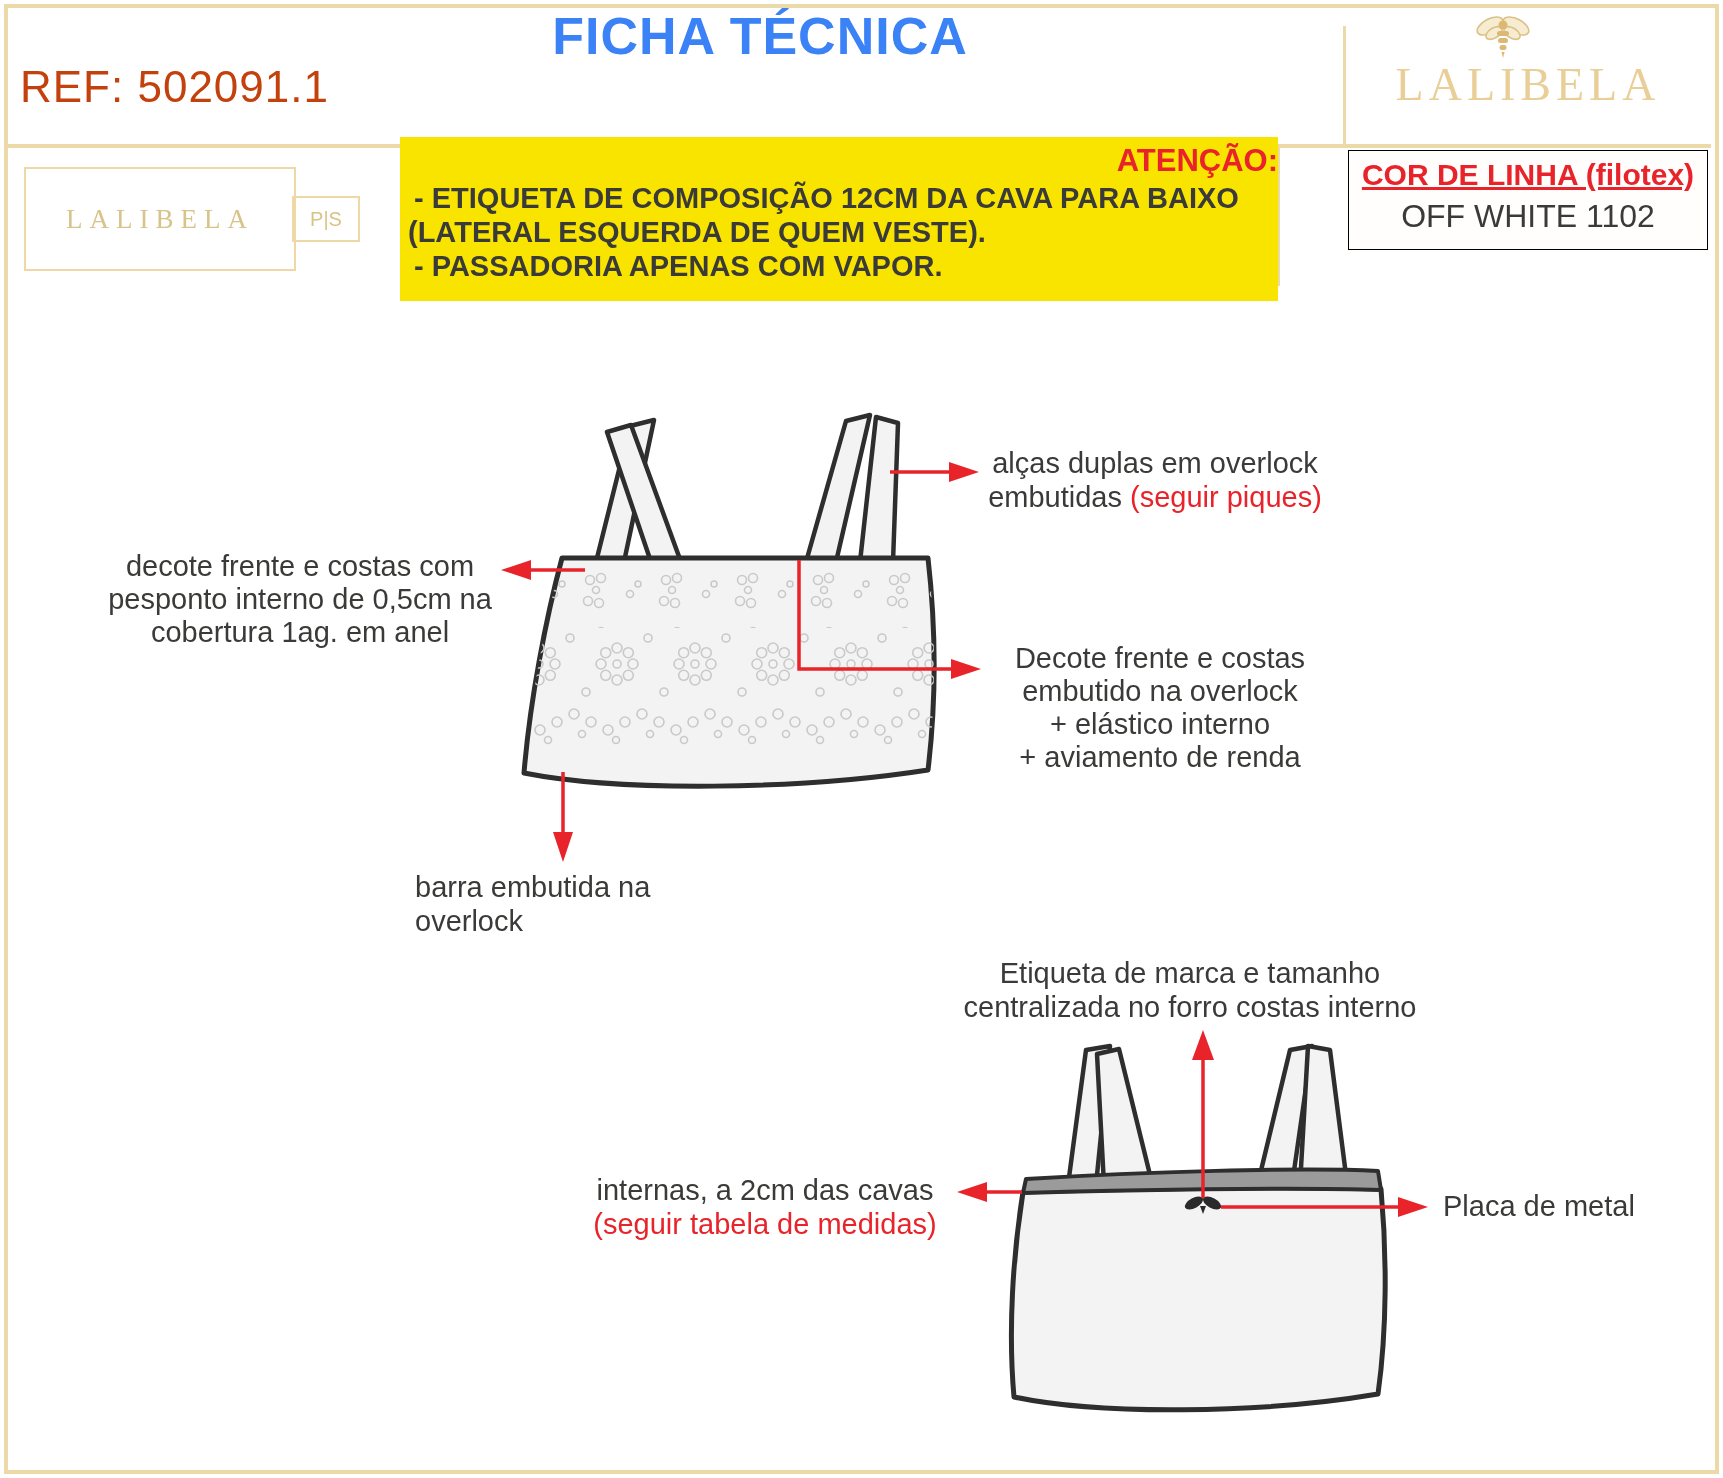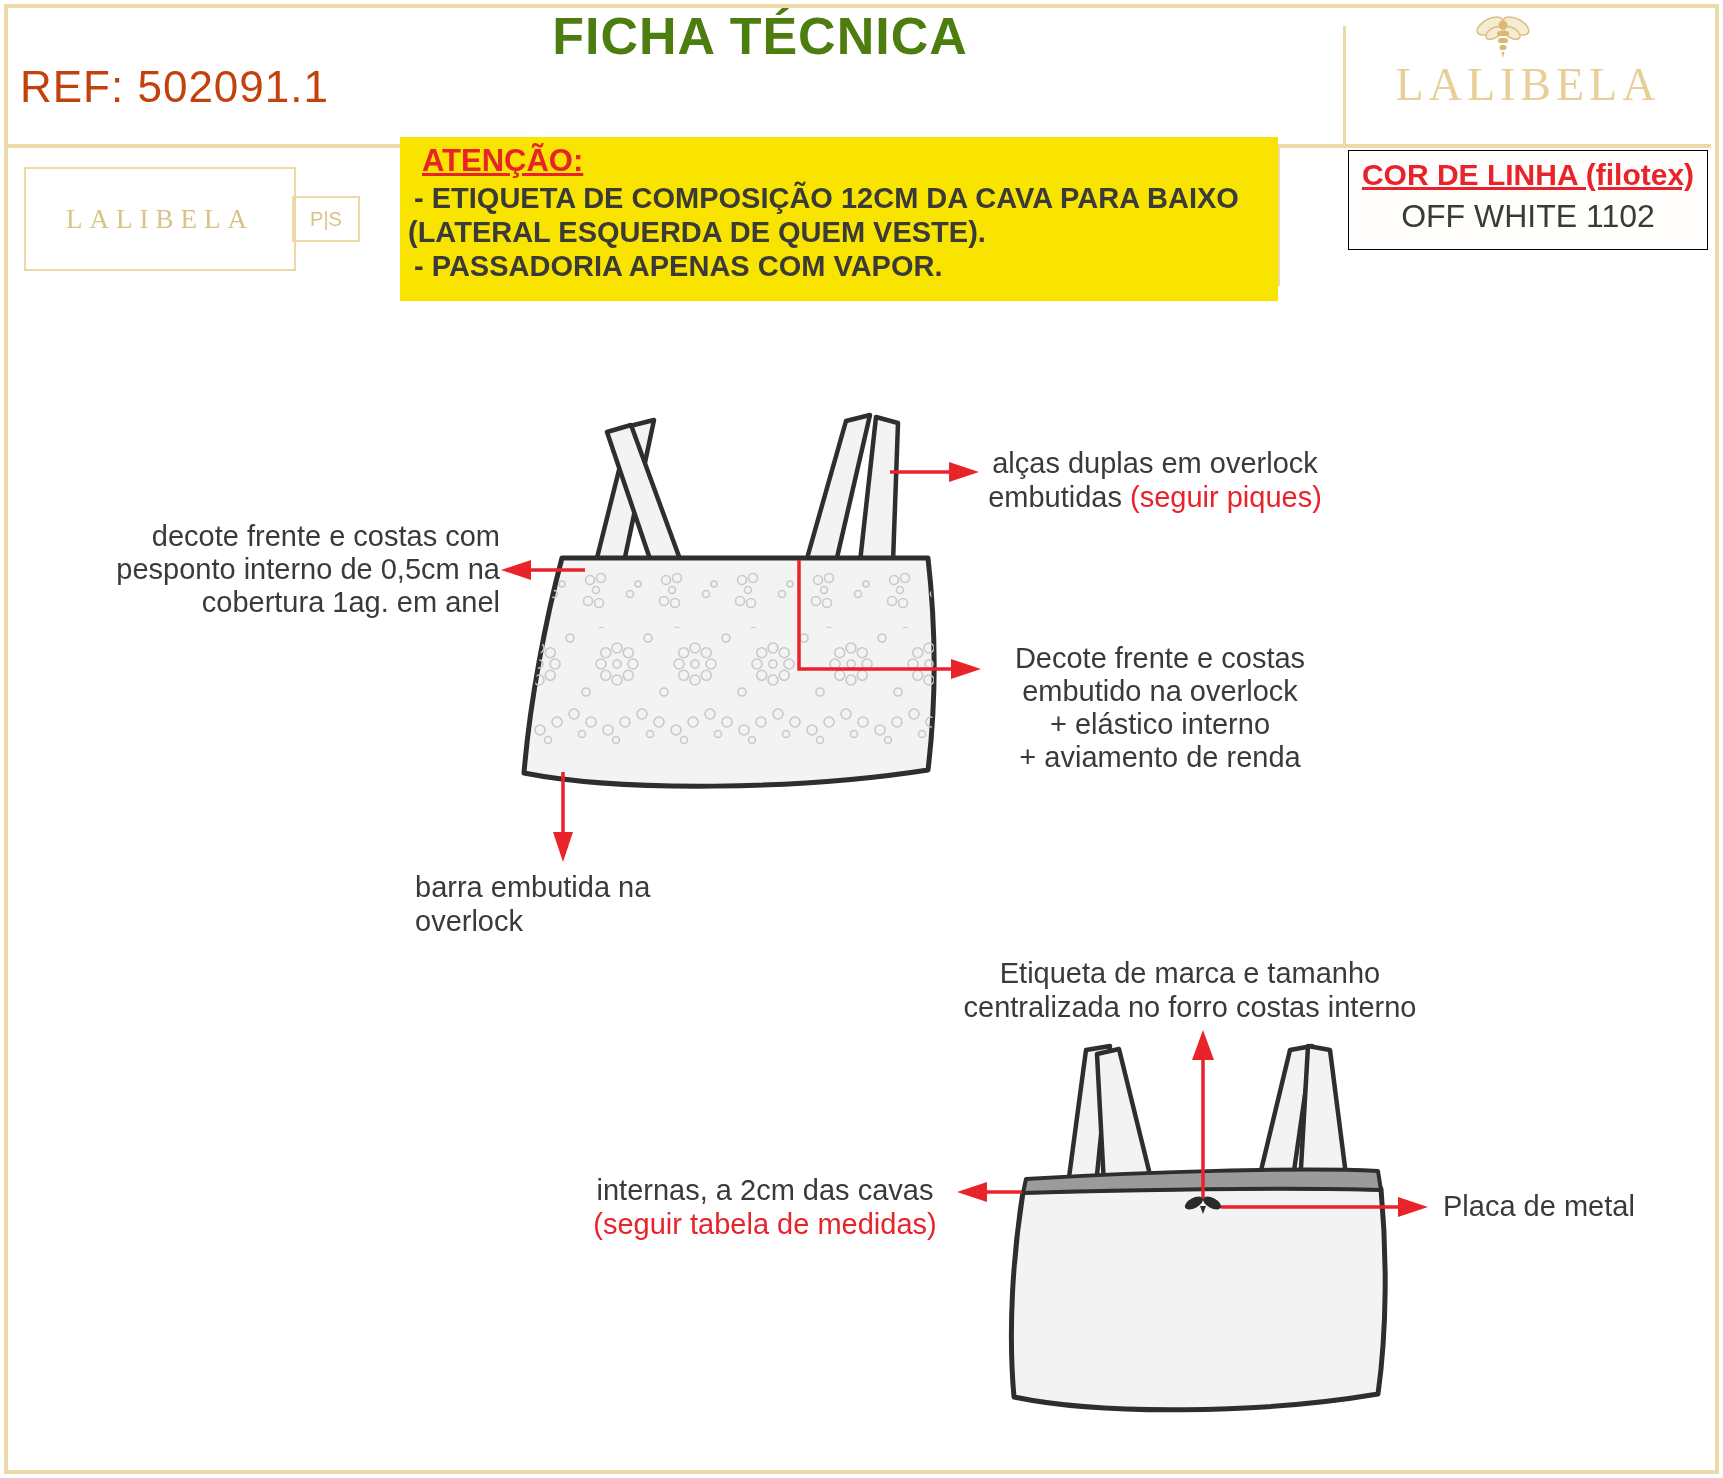--- a/index.html
+++ b/index.html
@@ -4,46 +4,46 @@
 <style>
   html,body{margin:0;padding:0;background:#ffffff;}
   body{position:relative;width:1723px;height:1478px;overflow:hidden;
        font-family:"Liberation Sans", sans-serif;color:#3a3a39;}
   .abs{position:absolute;}
   
   .page-frame{left:4px;top:4px;width:1707px;height:1462px;border:4px solid #ecd9a8;}
   .rule{background:#ecd9a8;}
   
   .doc-title{left:525px;top:6px;width:470px;text-align:center;
-             font-size:52px;font-weight:bold;color:#4d7c0f;letter-spacing:1px;}
+             font-size:52px;font-weight:bold;color:#3b82f6;letter-spacing:1px;}
   .ref{left:20px;top:62px;font-size:44px;color:#c2410c;letter-spacing:1px;}
   .brand-wordmark{left:1345px;top:58px;width:366px;text-align:center;
     font-family:"Liberation Serif", serif;font-size:46px;color:#e9cf97;letter-spacing:5px;}
   .brand-box{left:24px;top:167px;width:268px;height:100px;border:2px solid #eed8a6;
     display:flex;align-items:center;justify-content:center;}
   .brand-box span{font-family:"Liberation Serif", serif;font-size:27px;letter-spacing:7px;color:#d8c389;}
   .ps-box{left:292px;top:196px;width:64px;height:42px;border:2px solid #eed8a6;
     display:flex;align-items:center;justify-content:center;font-size:20px;color:#d8c389;}
   
   .attention{left:400px;top:137px;width:878px;height:158px;background:#f9e400;
     padding:6px 0 0 0;}
-  .attention .title{text-align:left;font-size:31px;font-weight:bold;color:#e8232a;
-    text-decoration:underline;margin-bottom:2px;margin-left:22px;}
+  .attention .title{text-align:right;font-size:31px;font-weight:bold;color:#e8232a;
+    margin-bottom:2px;margin-left:22px;}
   .attention .ln{font-size:29px;font-weight:bold;line-height:34px;padding-left:14px;}
   .attention .ln.indent{padding-left:8px;}
   
   .cor-box{left:1348px;top:150px;width:358px;height:98px;border:1px solid #000000;
     background:#fffefc;text-align:center;}
   .cor-box .title{margin-top:7px;font-size:30px;font-weight:bold;color:#e8232a;text-decoration:underline;}
   .cor-box .value{margin-top:6px;font-size:32px;color:#3a3a39;}
   
   .note{font-size:29px;line-height:34px;text-align:center;color:#3a3a39;}
   .red{color:#e8232a;}
   .n-straps{left:965px;top:446px;width:380px;}
-  .n-neck-left{left:100px;top:520px;width:400px;line-height:33px;text-align:right;}
+  .n-neck-left{left:100px;top:550px;width:400px;line-height:33px;}
   .n-neck-right{left:995px;top:642px;width:330px;line-height:33px;}
   .n-hem{left:415px;top:870px;width:330px;text-align:left;}
   .n-label{left:950px;top:956px;width:480px;}
   .n-hanger{left:545px;top:1173px;width:440px;}
   .n-plate{left:1443px;top:1189px;width:260px;text-align:left;}
   svg{display:block;}
 </style>
 </head>
 <body>
 

